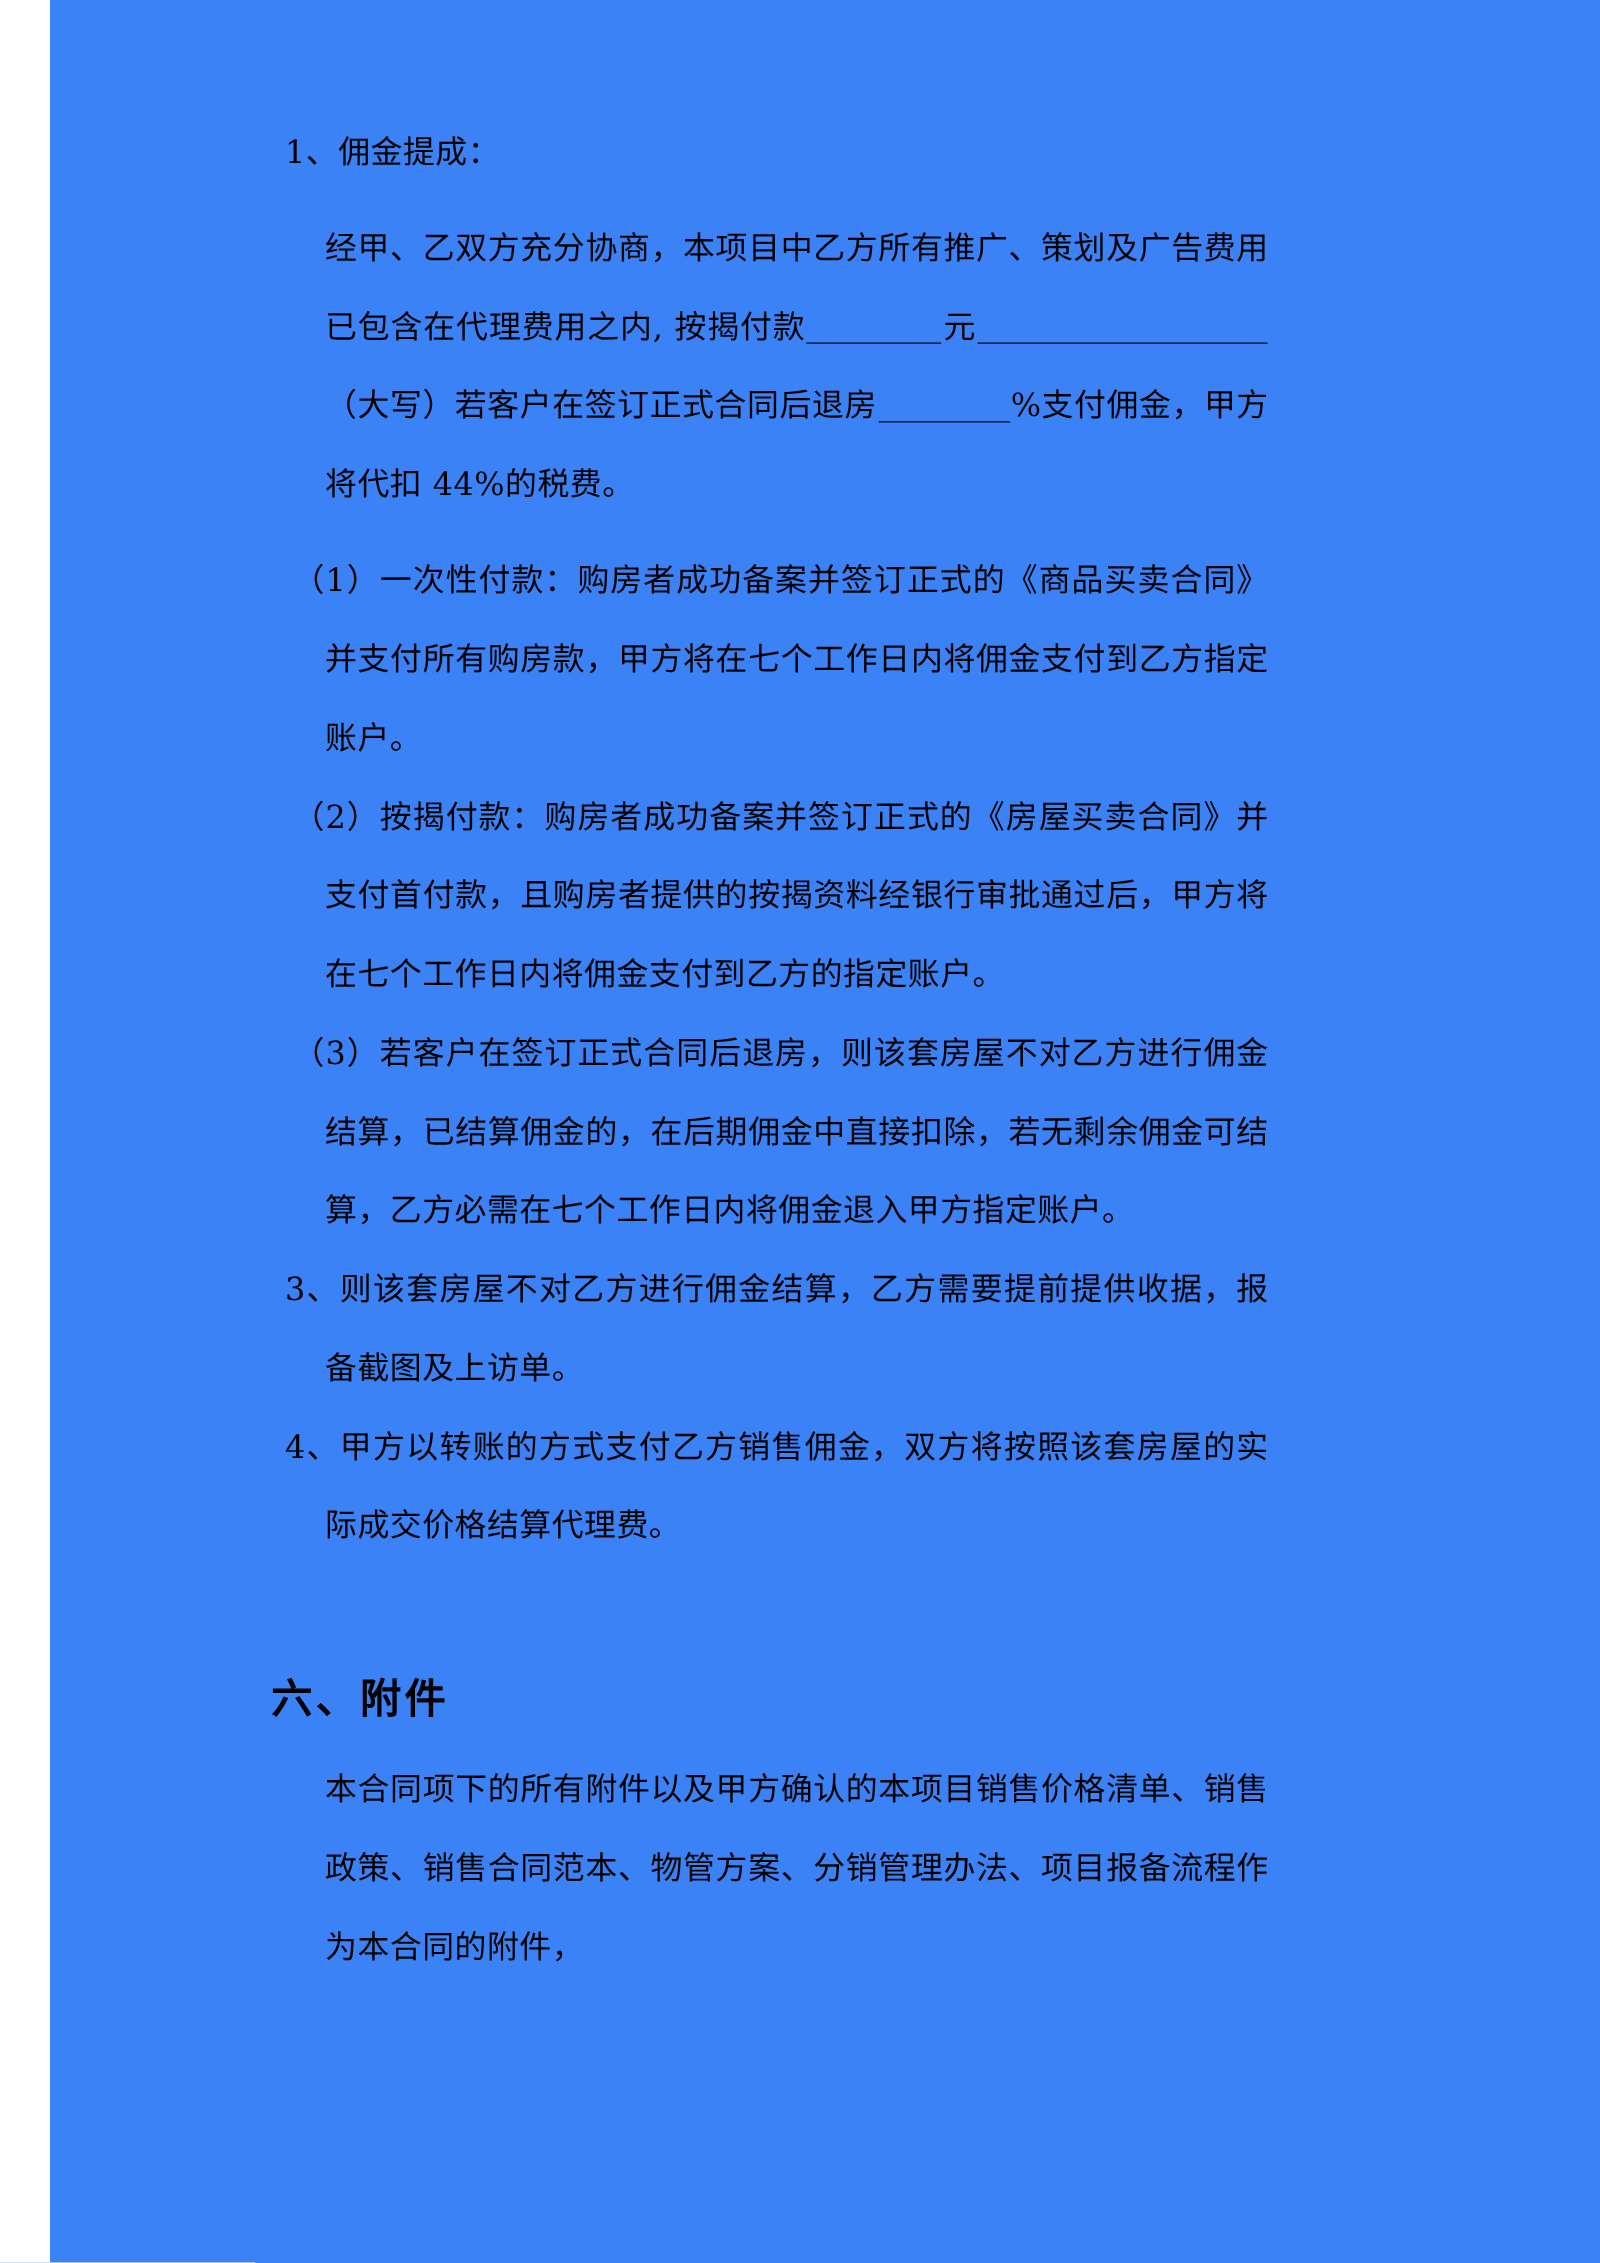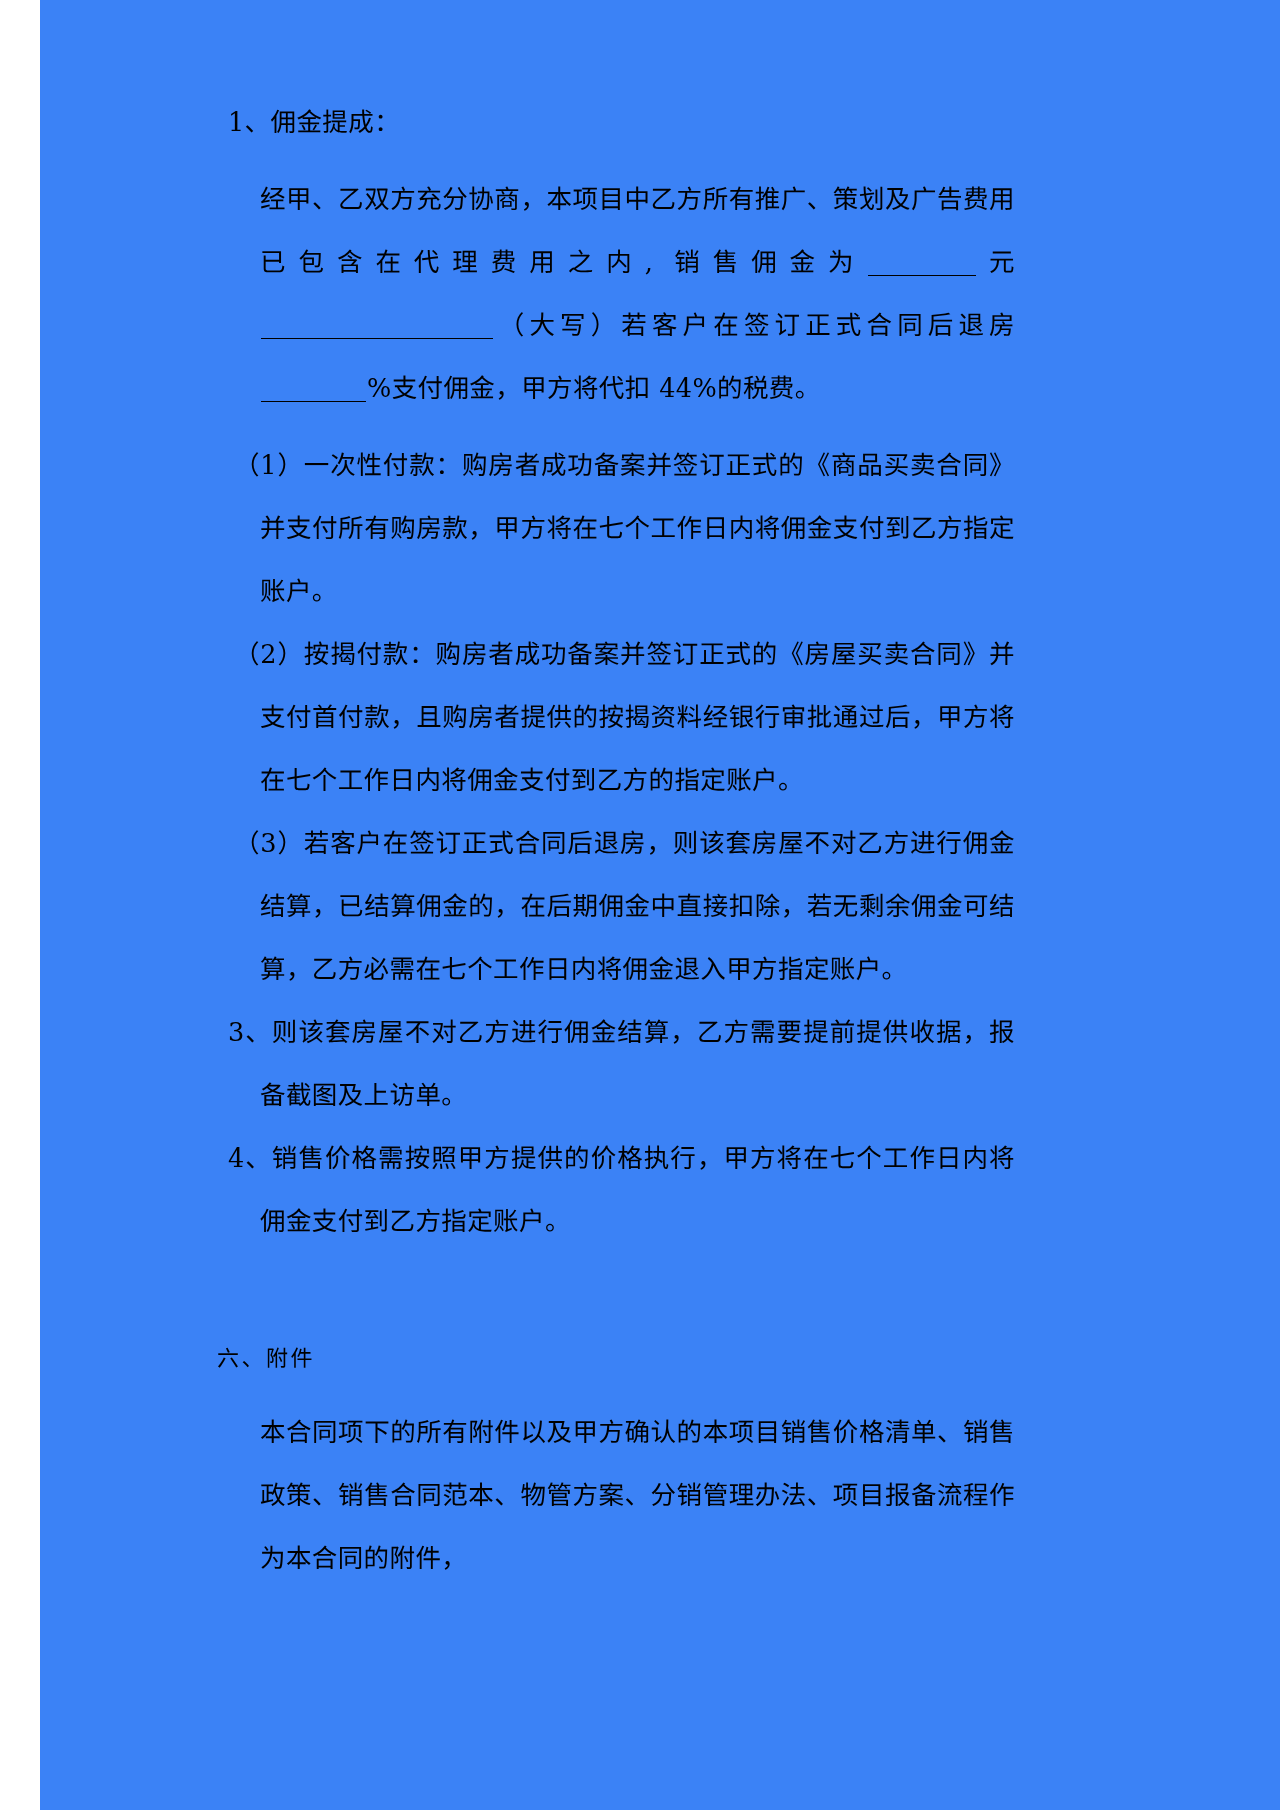--- a/index.html
+++ b/index.html
@@ -51,23 +51,23 @@
   .clause-l2 {
     padding-left: 55px;
     text-indent: -26px;
   }
 
   .spacer-sm { height: 14px; }
   .spacer-lg { height: 78px; }
 
   
   .section-head {
-    font-size: 22px;
+    font-size: 33px;
     line-height: 56px;
-    font-weight: normal;
+    font-weight: bold;
     letter-spacing: 2.5px;
     margin: 0;
     padding-left: 12px;
   }
 
   
   .blank {
     display: inline-block;
     border-bottom: 1.6px solid #000;
     vertical-align: -5px;
@@ -81,34 +81,34 @@
 </head>
 <body>
 
 <div class="page">
   <div class="doc-body">
 
     <p class="clause clause-l1"><span>1、</span><span>佣金提成：</span></p>
 
     <div class="spacer-sm"></div>
 
-    <p class="clause clause-body"><span>经甲、乙双方充分协商，本项目中乙方所有推广、策划及广告费用已包含在代理费用之内, 销售佣金为</span><span class="blank blank-amount"></span><span>元</span><span class="blank blank-words"></span><span>（大写）若客户在签订正式合同后退房</span><span class="blank blank-pct"></span><span>%</span><span>支付佣金，甲方将代扣 44%的税费。</span></p>
+    <p class="clause clause-body"><span>经甲、乙双方充分协商，本项目中乙方所有推广、策划及广告费用已包含在代理费用之内, 按揭付款</span><span class="blank blank-amount"></span><span>元</span><span class="blank blank-words"></span><span>（大写）若客户在签订正式合同后退房</span><span class="blank blank-pct"></span><span>%</span><span>支付佣金，甲方将代扣 44%的税费。</span></p>
 
     <div class="spacer-sm"></div>
 
 
     <p class="clause clause-l2"><span>（1）</span><span>一次性付款：购房者成功备案并签订正式的《商品买卖合同》并支付所有购房款，甲方将在七个工作日内将佣金支付到乙方指定账户。</span></p>
 
     <p class="clause clause-l2"><span>（2）</span><span>按揭付款：购房者成功备案并签订正式的《房屋买卖合同》并支付首付款，且购房者提供的按揭资料经银行审批通过后，甲方将在七个工作日内将佣金支付到乙方的指定账户。</span></p>
 
     <p class="clause clause-l2"><span>（3）</span><span>若客户在签订正式合同后退房，则该套房屋不对乙方进行佣金结算，已结算佣金的，在后期佣金中直接扣除，若无剩余佣金可结算，乙方必需在七个工作日内将佣金退入甲方指定账户。</span></p>
 
     <p class="clause clause-l1"><span>3、</span><span>则该套房屋不对乙方进行佣金结算，乙方需要提前提供收据，报备截图及上访单。</span></p>
 
-    <p class="clause clause-l1"><span>4、</span><span>销售价格需按照甲方提供的价格执行，甲方将在七个工作日内将佣金支付到乙方指定账户。</span></p>
+    <p class="clause clause-l1"><span>4、</span><span>甲方以转账的方式支付乙方销售佣金，双方将按照该套房屋的实际成交价格结算代理费。</span></p>
 
     <div class="spacer-lg"></div>
 
     <p class="section-head">六、附件</p>
 
     <div class="spacer-sm"></div>
 
     <p class="clause clause-body">本合同项下的所有附件以及甲方确认的本项目销售价格清单、销售政策、销售合同范本、物管方案、分销管理办法、项目报备流程作为本合同的附件，</p>
 
   </div>

